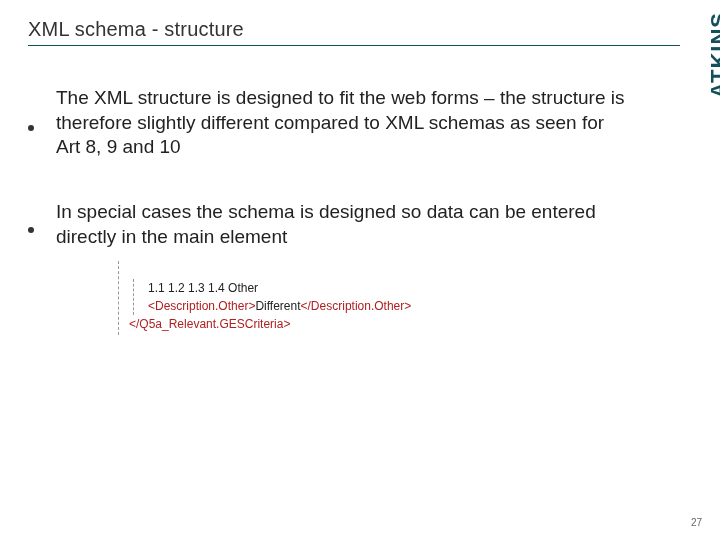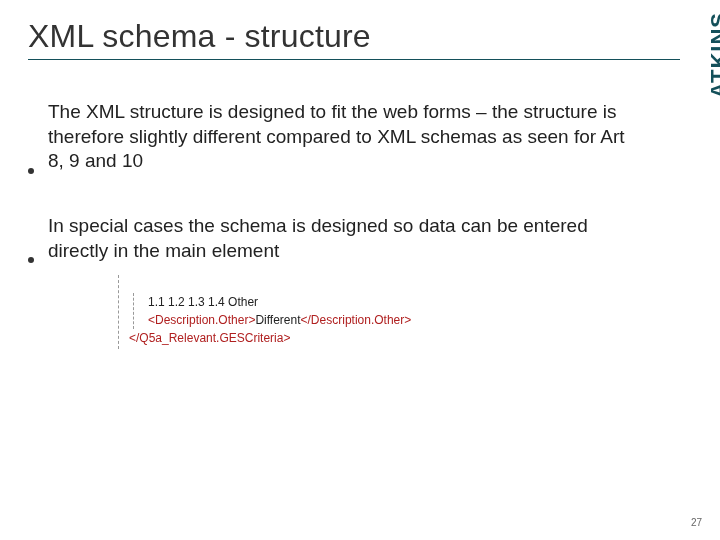--- a/index.html
+++ b/index.html
@@ -11,39 +11,40 @@
     position: relative;
     overflow: hidden;
   }
   .slide {
     width: 100%;
     height: 100%;
     padding: 18px 40px 20px 28px;
     position: relative;
   }
   .title {
-    font-size: 32px;
+    font-size: 20px;
     font-weight: 400;
     color: #333333;
     margin-bottom: 4px;
     letter-spacing: 0.2px;
   }
   .title-underline {
     border: none;
     border-top: 1px solid #14505a;
     margin-bottom: 40px;
     width: 100%;
   }
   .content {
     padding-right: 50px;
   }
   .bullet-item {
     display: flex;
-    align-items: flex-end;
+    align-items: center;
     margin-bottom: 26px;
+    gap: 8px;
   }
   .bullet-dot {
     width: 6px;
     height: 6px;
     background: #333;
     border-radius: 50%;
     margin-top: 10px;
     margin-right: 14px;
     flex-shrink: 0;
   }

